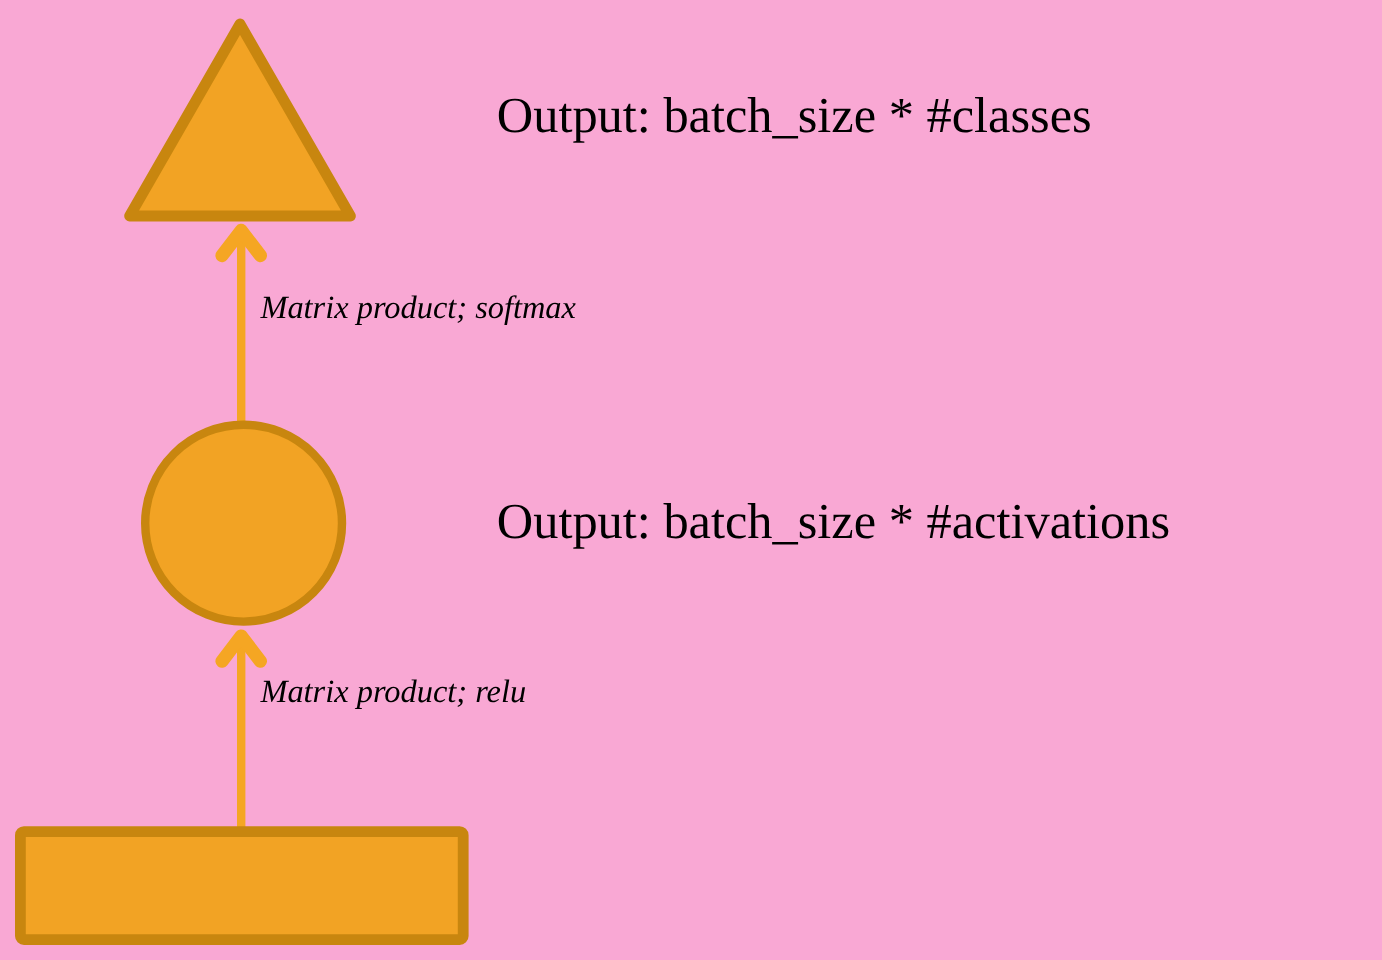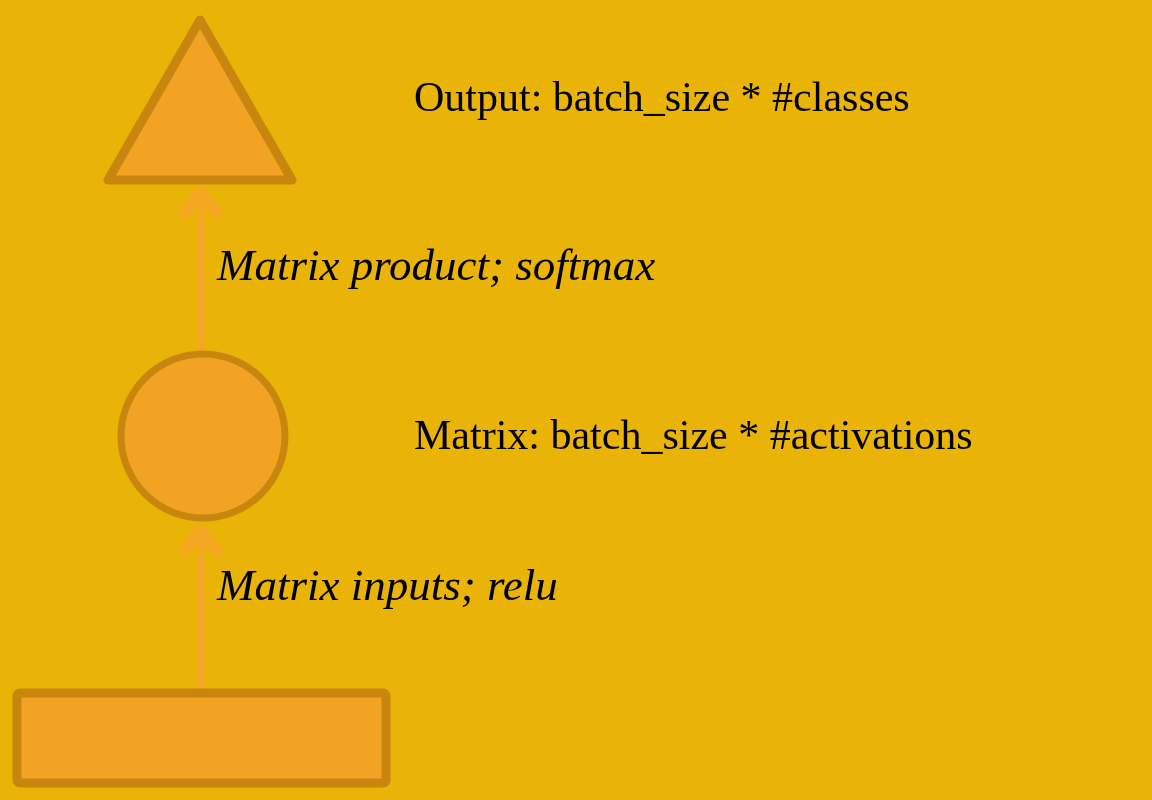--- a/index.html
+++ b/index.html
@@ -5,21 +5,21 @@
 <style>
   html, body {
     margin: 0;
     padding: 0;
     background: #ffffff;
   }
   #canvas {
     position: relative;
     width: 1152px;
     height: 800px;
-    background: #eab308;
+    background: #f9a8d4;
     overflow: hidden;
     font-family: "Liberation Serif", "DejaVu Serif", serif;
   }
   .shape-layer {
     position: absolute;
     left: 0;
     top: 0;
     width: 1152px;
     height: 800px;
   }
@@ -30,21 +30,21 @@
     font-size: 42px;
     font-weight: normal;
     font-style: normal;
     line-height: 1.0;
     white-space: nowrap;
   }
   .edge-label {
     position: absolute;
     color: #000000;
     font-family: "Liberation Serif", "DejaVu Serif", serif;
-    font-size: 45px;
+    font-size: 27px;
     font-style: italic;
     font-weight: normal;
     line-height: 1.0;
     white-space: nowrap;
   }
   #label-output  { left: 414px; top: 76px;  }
   #label-hidden  { left: 414px; top: 414px; }
   #label-input   { left: 414px; top: 717px; }
   #label-edge-top    { left: 217px; top: 243px; }
   #label-edge-bottom { left: 217px; top: 563px; }
@@ -70,18 +70,18 @@
       <polyline points="185,551 201,530 217,551" fill="none" stroke="#F5A623" stroke-width="11" stroke-linecap="round" stroke-linejoin="round"></polyline>
     </g>
 
     <rect x="17" y="693" width="369" height="90" rx="3" ry="3" fill="#F2A324" stroke="#C8860F" stroke-width="9"></rect>
   </svg>
 
   <div class="node-label" id="label-output">Output: batch_size * #classes</div>
 
   <div class="edge-label" id="label-edge-top">Matrix product; softmax</div>
 
-  <div class="node-label" id="label-hidden">Matrix: batch_size * #activations</div>
+  <div class="node-label" id="label-hidden">Output: batch_size * #activations</div>
 
-  <div class="edge-label" id="label-edge-bottom">Matrix inputs; relu</div>
+  <div class="edge-label" id="label-edge-bottom">Matrix product; relu</div>
 
 
 </div>
 
 </body></html>

